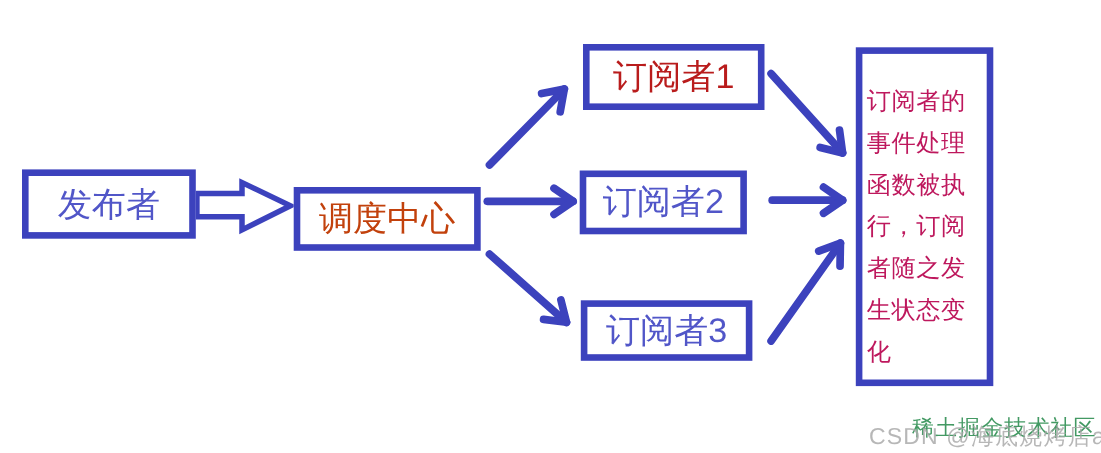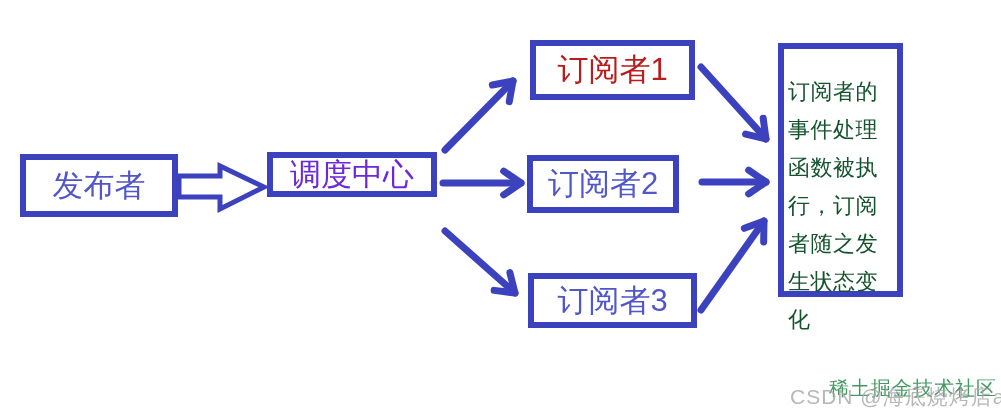--- a/index.html
+++ b/index.html
@@ -54,27 +54,27 @@
       <polyline points="745.5843037719071,134.08071676743083 766,139 763.1871784064081,118.18923272239529" stroke="#3c42bd" stroke-width="7" fill="none" stroke-linecap="round" stroke-linejoin="round"></polyline>
       <line x1="702" y1="182" x2="766" y2="182" stroke="#3c42bd" stroke-width="7" fill="none" stroke-linecap="round" stroke-linejoin="round"></line>
       <polyline points="748.6679520868968,193.85749194129573 766,182 748.6679520868968,170.14250805870427" stroke="#3c42bd" stroke-width="7" fill="none" stroke-linecap="round" stroke-linejoin="round"></polyline>
       <line x1="701" y1="310" x2="764" y2="221" stroke="#3c42bd" stroke-width="7" fill="none" stroke-linecap="round" stroke-linejoin="round"></line>
       <polyline points="763.6643267861914,241.99731705465086 764,221 744.3080460126255,228.29568010257614" stroke="#3c42bd" stroke-width="7" fill="none" stroke-linecap="round" stroke-linejoin="round"></polyline>
       <polygon points="179,176 220,176 220,166 264,187 220,209 220,197 179,197" fill="#ffffff" stroke="#3c42bd" stroke-width="5" stroke-linejoin="miter"></polygon>
     </svg>
 
   <div class="node" style="left: 20px; top: 154px; width: 158px; height: 63px; border-color: rgb(60, 66, 189); color: rgb(81, 86, 200);">发布者</div>
 
-  <div class="node" style="left: 267px; top: 152px; width: 170px; height: 45px; border-color: rgb(60, 66, 189); color: #6d28d9;">调度中心</div>
+  <div class="node" style="left: 267px; top: 170px; width: 170px; height: 58px; border-color: rgb(60, 66, 189); color: #c2410c;">调度中心</div>
 
   <div class="node" style="left: 530px; top: 40px; width: 165px; height: 60px; border-color: rgb(60, 66, 189); color: #b91c1c;">订阅者1</div>
 
   <div class="node" style="left: 527px; top: 155px; width: 152px; height: 58px; border-color: rgb(60, 66, 189); color: rgb(81, 86, 200);">订阅者2</div>
 
-  <div class="node" style="left: 528px; top: 273px; width: 169px; height: 55px; border-color: rgb(60, 66, 189); color: rgb(81, 86, 200);">订阅者3</div>
+  <div class="node" style="left: 528px; top: 273px; width: 156px; height: 55px; border-color: rgb(60, 66, 189); color: rgb(81, 86, 200);">订阅者3</div>
 
-  <div class="node result" style="left: 778px; top: 43px; width: 125px; height: 254px; border-color: rgb(60, 66, 189); color: #14532d;">订阅者的事件处理函数被执行，订阅者随之发生状态变化</div>
+  <div class="node result" style="left: 778px; top: 43px; width: 125px; height: 308px; border-color: rgb(60, 66, 189); color: #be185d;">订阅者的事件处理函数被执行，订阅者随之发生状态变化</div>
 
   <div class="wm" style="left: 829px; top: 375px; font-size: 20px; color: #15803d;">稀土掘金技术社区</div>
 
   <div class="wm" style="left: 790px; top: 383px; font-size: 21px; color: rgb(166, 166, 166);">CSDN @海底烧烤店ai</div>
 
 </div>
 
 </body></html>

